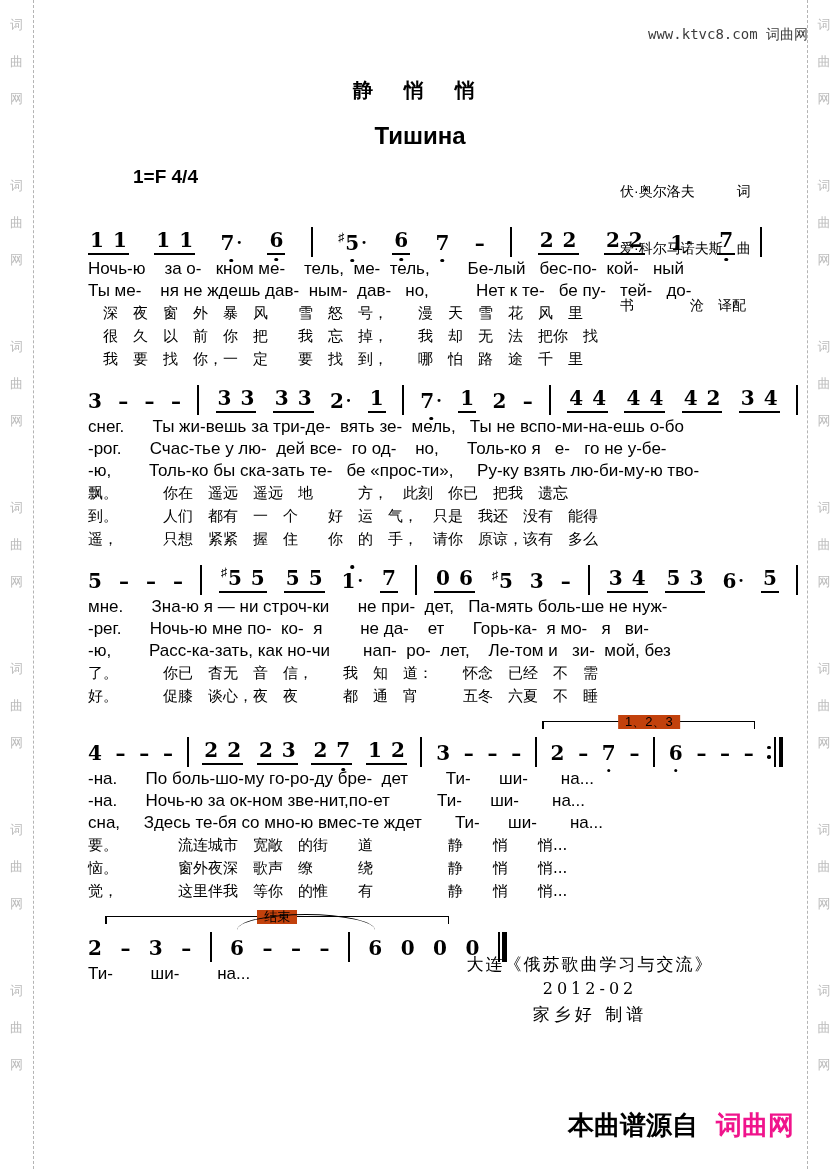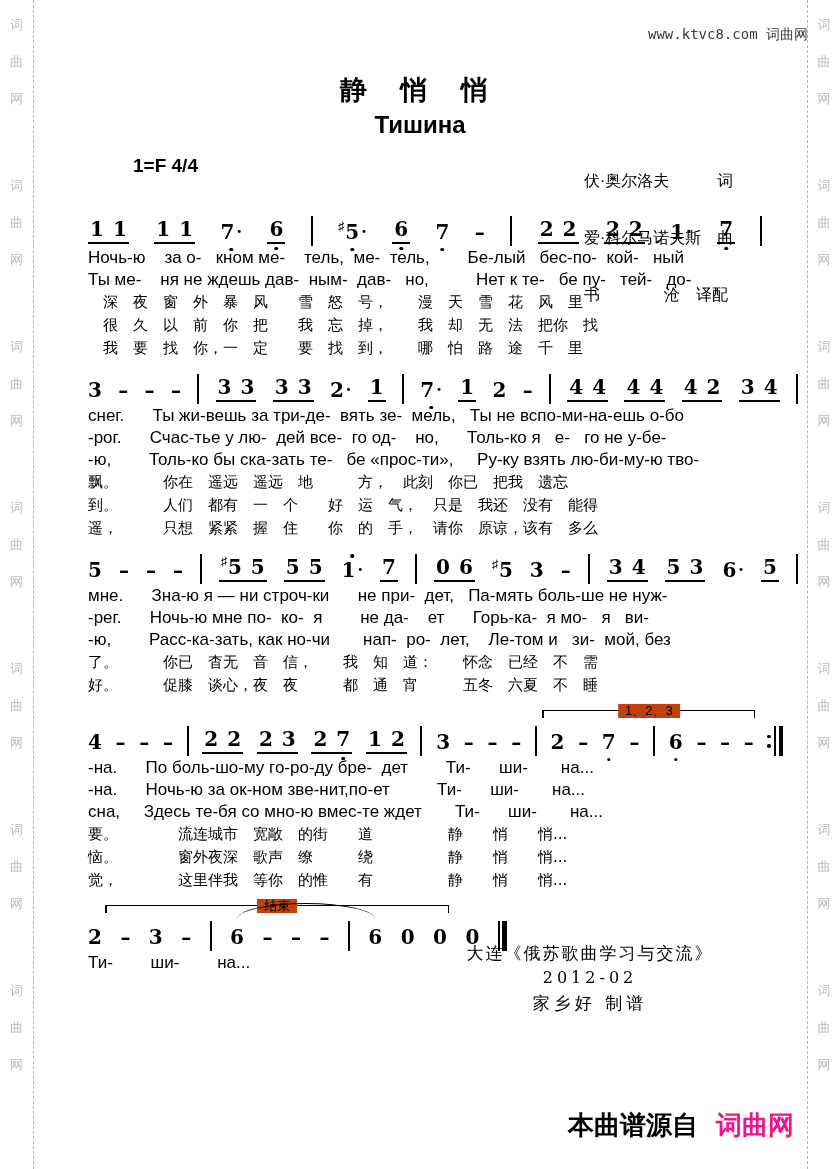--- a/index.html
+++ b/index.html
@@ -9,25 +9,25 @@
   }
   
   .rail{position:absolute;top:0;bottom:0;z-index:4;display:flex;flex-direction:column;align-items:center;padding-top:6px;box-sizing:border-box;}
   .rail-left{left:0;width:34px;border-right:1px dashed #b4b4b4;}
   .rail-right{right:0;width:33px;border-left:1px dashed #b4b4b4;}
   .rail .grp{margin:0 0 50px 0;}
   .rail .ch{font-size:13px;color:#bcbcbc;line-height:37px;text-align:center;}
   
   .site-mark{position:absolute;top:26px;right:32px;font-family:"DejaVu Sans Mono",monospace;font-size:14px;color:#3c3c3c;}
   .header{padding-top:74px;text-align:center;}
-  .title-cn{margin:0;font-family:"DejaVu Serif",serif;font-size:27px;font-weight:bold;letter-spacing:12px;line-height:32px;}
-  .title-ru{margin-top:5px;font-size:24px;font-weight:bold;line-height:28px;}
+  .title-cn{margin:0;font-family:"DejaVu Serif",serif;font-size:20px;font-weight:bold;letter-spacing:12px;line-height:32px;}
+  .title-ru{margin-top:16px;font-size:24px;font-weight:bold;line-height:28px;}
   .meta-row{position:relative;height:62px;}
   .key-sig{position:absolute;left:133px;top:16px;font-size:19px;font-weight:bold;}
-  .credits{position:absolute;left:584px;top:-6px;font-size:16px;line-height:19px;white-space:pre;}
+  .credits{position:absolute;left:620px;top:-6px;font-size:14px;line-height:19px;white-space:pre;}
   
   #score{margin-top:10px;padding:0 42px 0 88px;}
   .system{margin-bottom:9px;}
   .notes-row{display:flex;justify-content:space-between;align-items:flex-end;height:33px;position:relative;margin-bottom:3px;}
   .notes-row>*{flex-shrink:0;}
   .num,.dash{font-family:"DejaVu Serif",serif;font-size:20px;font-weight:bold;line-height:24px;}
   .note{position:relative;display:inline-flex;align-items:flex-end;}
   .sharp{font-size:12px;font-weight:bold;position:relative;top:-11px;margin-right:1px;}
   .dotafter{font-family:"DejaVu Serif",serif;font-weight:bold;font-size:16px;margin-left:2px;line-height:24px;}
   .od{position:absolute;left:50%;width:3.5px;height:3.5px;background:#000;border-radius:50%;transform:translateX(-50%);}

